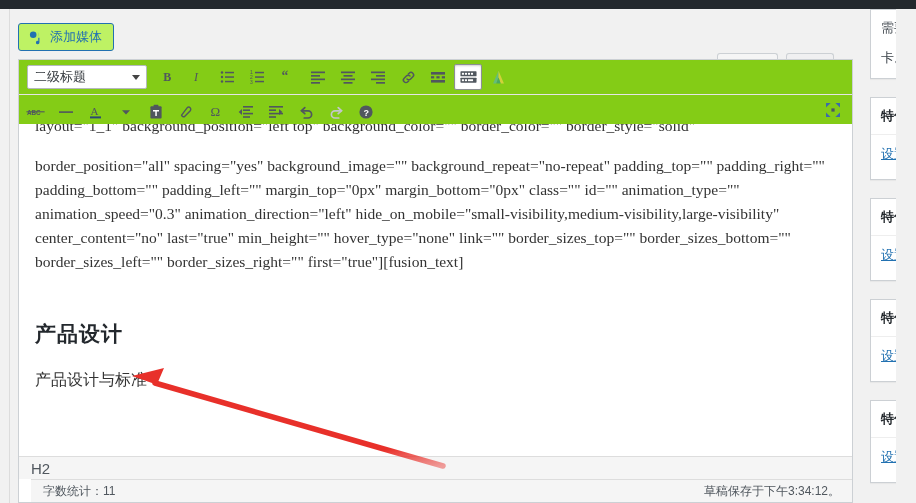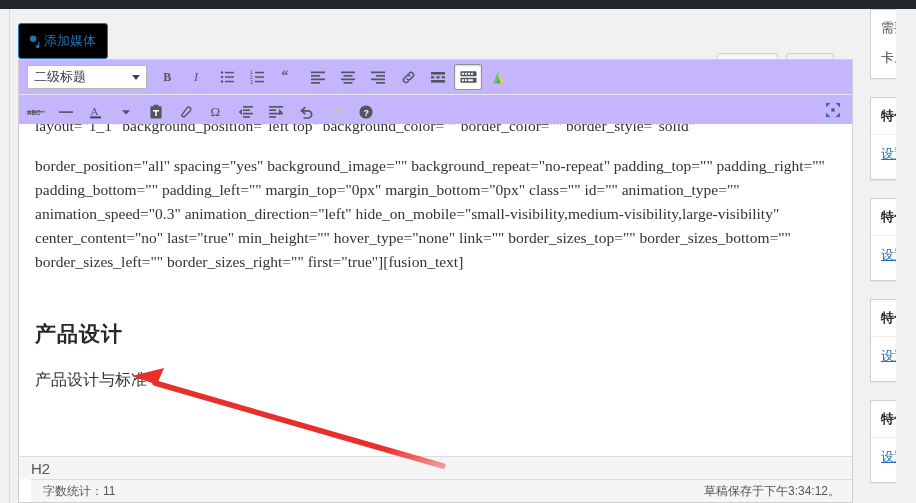--- a/index.html
+++ b/index.html
@@ -45,23 +45,24 @@
   
   #media-row {
     height: 50px;
     position: relative;
   }
   #add-media-btn {
     position: absolute;
     left: 9px; top: 14px;
     display: inline-flex;
     align-items: center;
-    height: 36px;
+    gap: 6px;
+    height: 28px;
     padding: 0 11px 0 9px;
-    background: #000000;
+    background: #bef264;
     border: 1px solid #2271b1;
     border-radius: 3px;
     color: #2271b1;
     font-size: 13px;
     line-height: 26px;
     cursor: pointer;
     box-sizing: border-box;
     white-space: nowrap;
   }
   .media-icon { display:block; width:16px; height:16px; }
@@ -98,21 +99,21 @@
     right: 9px;
     top: 50px;
     bottom: 0;
     background: #fff;
     border: 1px solid #ccd0d4;
     box-sizing: border-box;
   }
 
   
   #toolbar {
-    background: #c4b5fd;
+    background: #84cc16;
     border-bottom: 1px solid #ddd;
     padding: 0;
   }
   .tb-row {
     display: flex;
     align-items: center;
     padding: 2px 2px;
     min-height: 30px;
     position: relative;
   }

